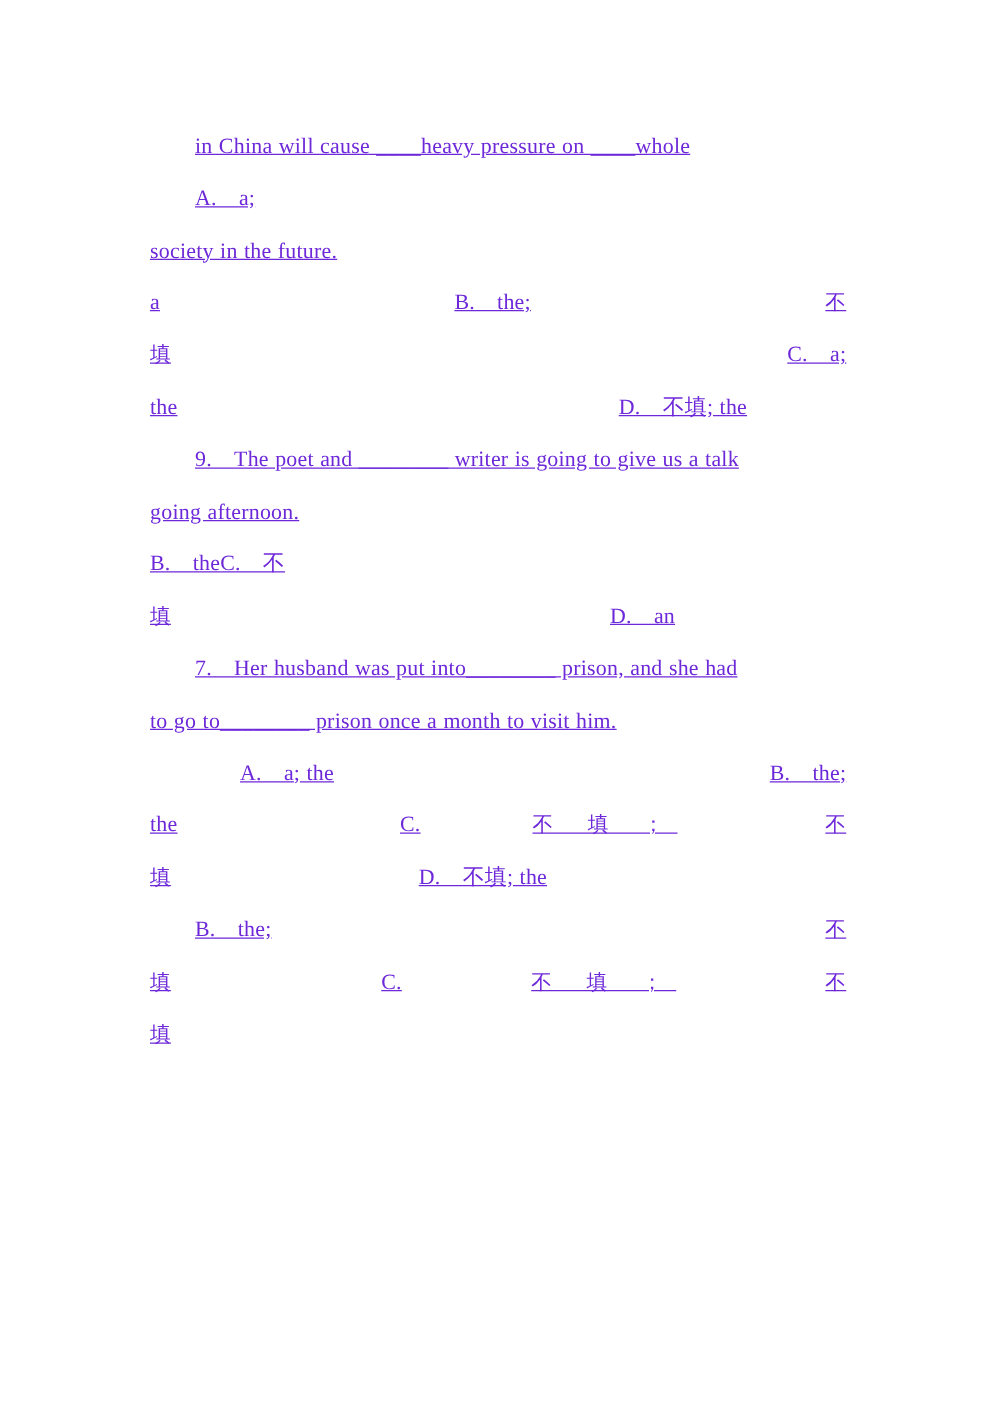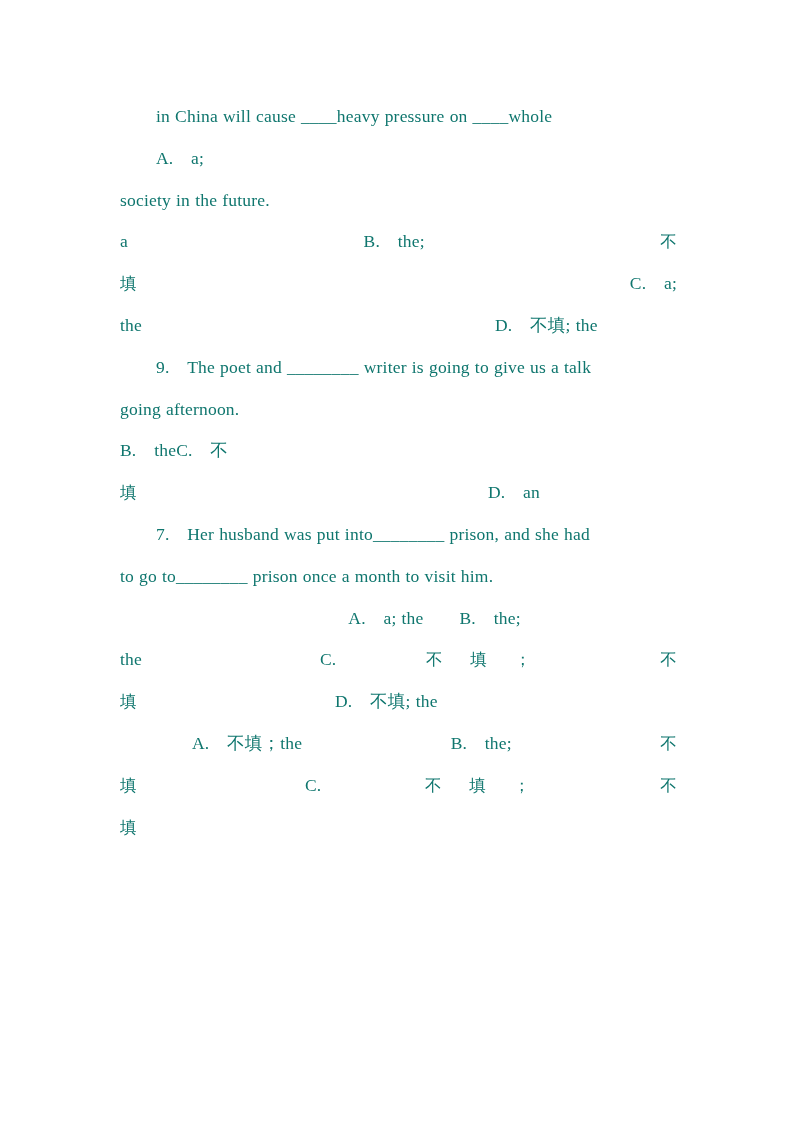--- a/index.html
+++ b/index.html
@@ -20,23 +20,24 @@
     height: 1123px;
     background: #ffffff;
   }
 
   
   #doc {
     position: absolute;
     left: 120px;
     top: 96px;
     width: 557px;
-    color: #0f766e;
+    color: #6d28d9;
     font-size: 17.5px;
     letter-spacing: 0.2px;
+    text-decoration: underline;
   }
 
   .para {
     margin: 0;
     padding: 0;
     text-align: justify;
     text-align-last: left;
     text-justify: inter-word;
     line-height: 41.8px;
     word-spacing: 0.5px;
@@ -101,40 +102,39 @@
       <p class="para" style="display:flex;">
         <span class="cjk" style="width:368px;flex:0 0 auto;">填</span>
         <span>D.　an</span>
       </p>
     </div>
 
     <div class="qblock">
       <p class="para stem"><span>7.　Her husband was put into________ prison, and she had</span></p>
       <p class="para stem cont"><span>to go to________ prison once a month to visit him.</span></p>
 
-      <p class="para opts" style="display:flex;justify-content:center;">
+      <p class="para opts" style="display:flex;justify-content:space-between;">
         <span style="padding-left:36px;">A.　a; the</span>
         <span>B.　the;</span>
       </p>
       <p class="para" style="display:flex;">
         <span style="width:200px;flex:0 0 auto;">the</span>
         <span style="width:106px;flex:0 0 auto;">C.</span>
         <span class="cjk" style="flex:1 1 auto;letter-spacing:11px;">不 填 ；</span>
         <span class="cjk">不</span>
       </p>
       <p class="para" style="display:flex;">
         <span class="cjk" style="width:215px;flex:0 0 auto;">填</span>
         <span>D.　不填; the</span>
       </p>
     </div>
 
     <div class="qblock">
 
       <p class="para opts" style="display:flex;justify-content:space-between;">
-        <span style="padding-left:36px;">A.　不填；the</span>
         <span>B.　the;</span>
         <span class="cjk">不</span>
       </p>
       <p class="para" style="display:flex;">
         <span class="cjk" style="width:185px;flex:0 0 auto;">填</span>
         <span style="width:120px;flex:0 0 auto;">C.</span>
         <span class="cjk" style="flex:1 1 auto;letter-spacing:11px;">不 填 ；</span>
         <span class="cjk">不</span>
       </p>
       <p class="para" style="display:flex;">

